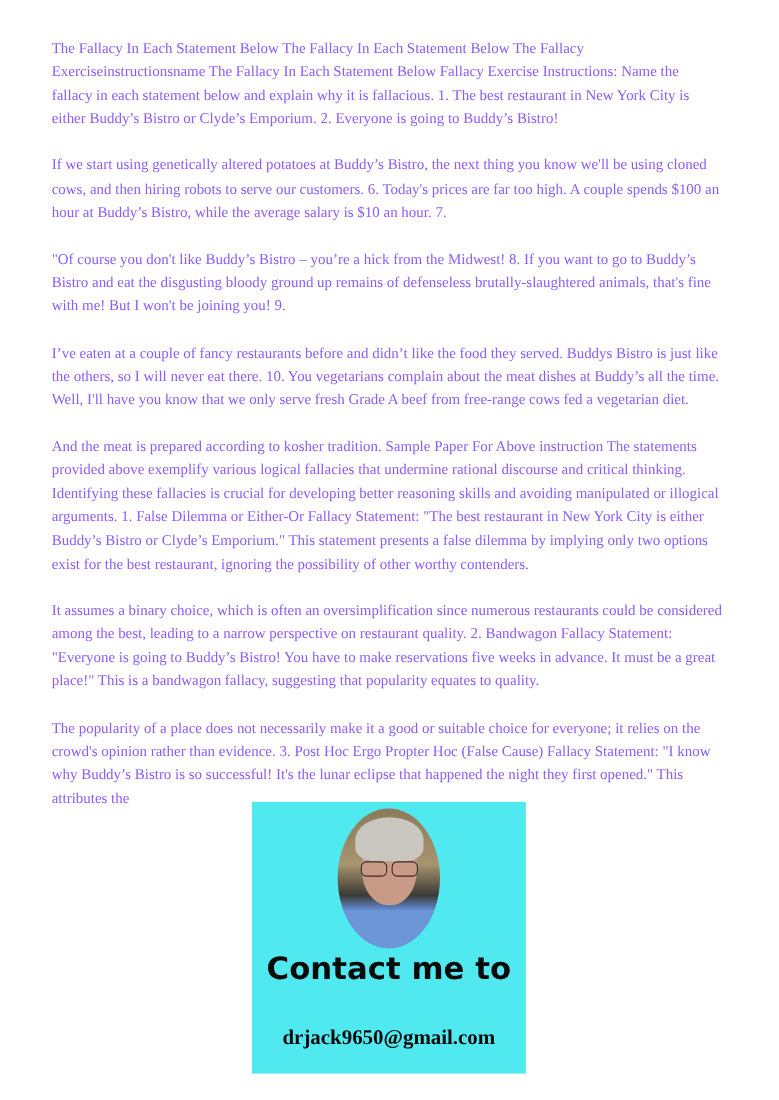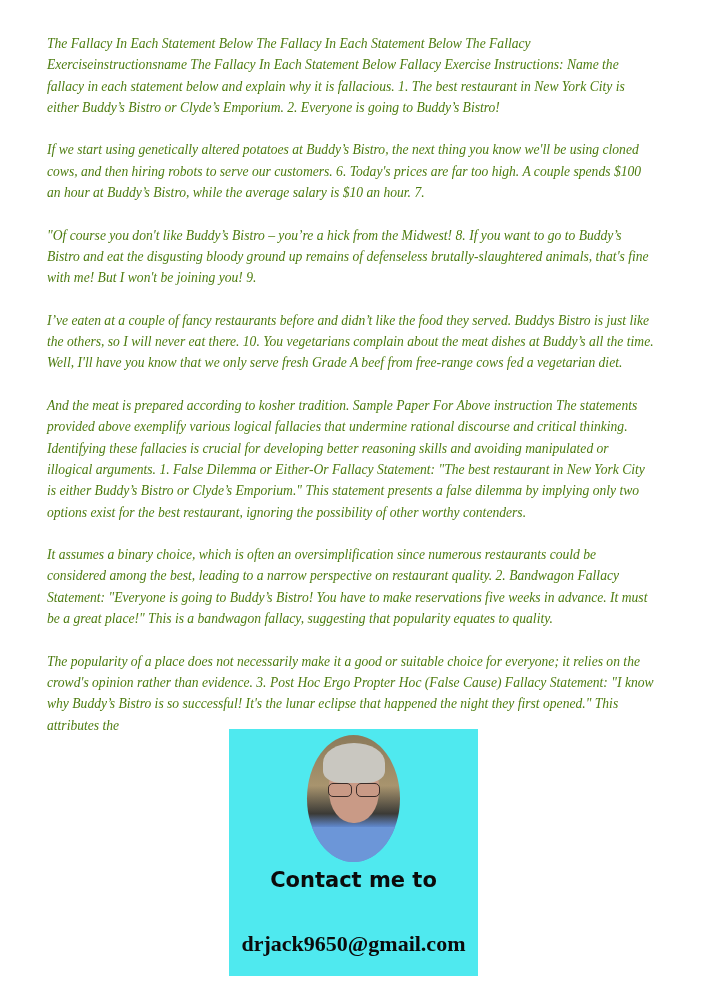--- a/index.html
+++ b/index.html
@@ -14,22 +14,21 @@
       overflow: hidden;
     }
     .page {
       position: absolute;
       left: 47px;
       top: 33px;
       width: 610px;
       font-family: "Liberation Serif", serif;
       font-size: 13.6px;
       line-height: 21.3px;
-      color: #4d7c0f;
-      font-style: italic;
+      color: #8b5cf6;
     }
     .page p {
       margin: 0 0 21.3px 0;
       padding: 0;
     }
     .promo {
       position: absolute;
       left: 229px;
       top: 729px;
       width: 249px;
@@ -90,33 +89,33 @@
       background: #6c96d8;
     }
     .promo .headline {
       position: absolute;
       left: 0;
       top: 136px;
       width: 249px;
       text-align: center;
       font-family: "DejaVu Sans", sans-serif;
       font-weight: bold;
-      font-size: 21px;
+      font-size: 28px;
       line-height: 31px;
       color: #0b0b0b;
     }
     .promo .email {
       position: absolute;
       left: 0;
       top: 200px;
       width: 249px;
       text-align: center;
       font-family: "Liberation Serif", serif;
       font-weight: bold;
-      font-size: 22px;
+      font-size: 19px;
       line-height: 30px;
       color: #0b0b0b;
     }
   </style>
 </head>
 <body>
 
 <div class="page">
   <p>The Fallacy In Each Statement Below The Fallacy In Each Statement Below The Fallacy Exerciseinstructionsname The Fallacy In Each Statement Below Fallacy Exercise Instructions: Name the fallacy in each statement below and explain why it is fallacious. 1. The best restaurant in New York City is either Buddy’s Bistro or Clyde’s Emporium. 2. Everyone is going to Buddy’s Bistro!</p>
   <p>If we start using genetically altered potatoes at Buddy’s Bistro, the next thing you know we'll be using cloned cows, and then hiring robots to serve our customers. 6. Today's prices are far too high. A couple spends $100 an hour at Buddy’s Bistro, while the average salary is $10 an hour. 7.</p>

